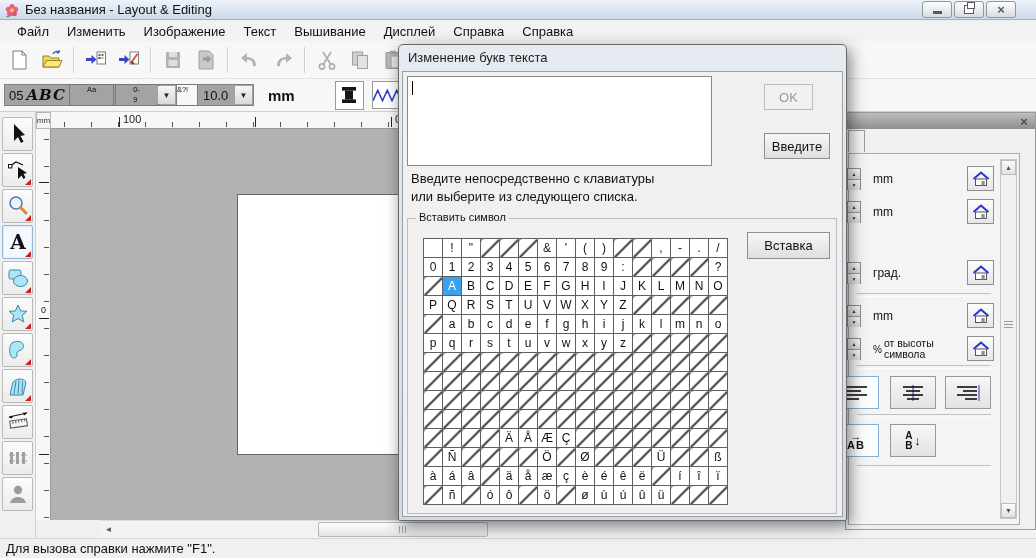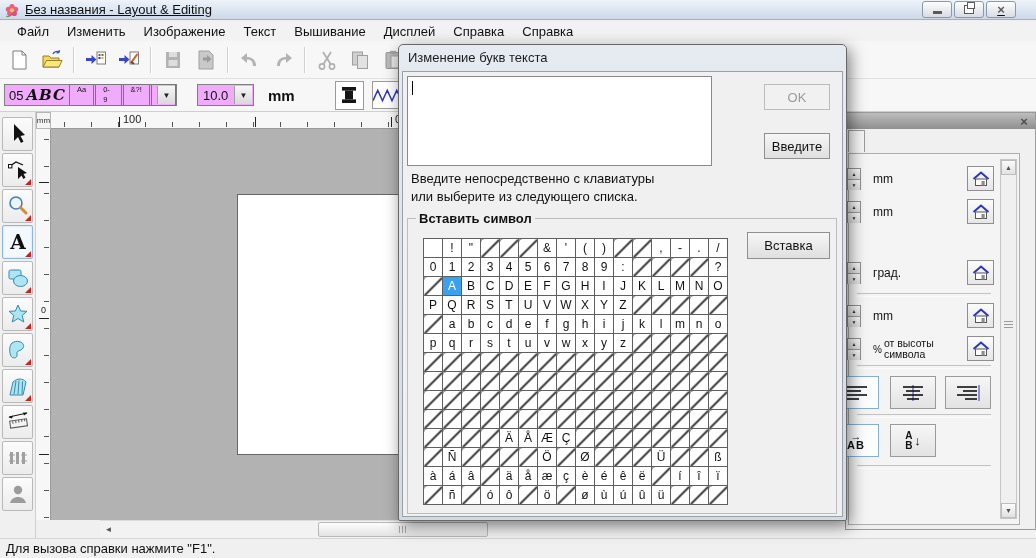--- a/index.html
+++ b/index.html
@@ -3,51 +3,51 @@
 <meta charset="utf-8">
 <style>
   html,body{margin:0;padding:0;}
   body{width:1036px;height:558px;position:relative;overflow:hidden;background:#f0f0f0;
        font-family:"Liberation Sans",sans-serif;color:#111;}
   svg{display:block;}
 
   
   #titlebar{position:absolute;left:0;top:0;right:0;height:20px;
     background:linear-gradient(#eef3fa,#ccd9ea);border-bottom:1px solid #9eb0c6;
-    display:flex;align-items:center;padding:0 4px;box-sizing:border-box;text-decoration:underline;}
+    display:flex;align-items:center;padding:0 4px;box-sizing:border-box;}
   #title-text{font-size:13px;margin-left:5px;}
   #win-btns{margin-left:auto;display:flex;gap:2px;padding-right:16px;}
   .wbtn{width:28px;height:15px;border:1px solid #8b98a8;border-radius:3px;
     background:linear-gradient(#fdfdfd,#d8dde3);display:flex;align-items:center;justify-content:center;color:#4a4a4a;}
   .g-min{width:9px;height:3px;background:#5a5a5a;margin-top:5px;}
   .g-res{position:relative;width:8px;height:7px;border:1px solid #5a5a5a;background:#fff;}
   .g-res2{position:absolute;left:2px;top:-4px;width:6px;height:5px;border:1px solid #5a5a5a;background:#fff;}
   .g-x{font-size:13px;font-weight:bold;line-height:1;color:#5a5a5a;}
 
   
   #menubar{position:absolute;top:22px;left:0;right:0;height:19px;background:#f2f2f2;
     border-bottom:1px solid #dadada;display:flex;align-items:center;padding-left:8px;font-size:13px;}
   .menu-item{padding:1px 9px;cursor:default;}
 
   
   .toolbar{position:absolute;left:0;right:0;background:#f7f7f7;display:flex;align-items:center;box-sizing:border-box;}
   #toolbar1{top:41px;height:38px;border-bottom:1px solid #e2e2e2;padding-left:4px;gap:3px;}
   .tbtn{width:30px;height:30px;display:flex;align-items:center;justify-content:center;border-radius:2px;}
   .tsep{width:1px;height:26px;background:#d0d0d0;border-right:1px solid #fff;margin:0 3px;}
   #toolbar2{top:79px;height:33px;border-bottom:1px solid #cfcfcf;padding-left:4px;}
-  .combo{height:22px;background:#f0abfc;border:1px solid #808080;display:flex;align-items:center;
+  .combo{height:22px;background:#a3a3a3;border:1px solid #808080;display:flex;align-items:center;
     position:relative;box-sizing:border-box;font-size:13px;}
   .dd-btn{position:absolute;right:1px;top:1px;bottom:1px;width:17px;
     background:linear-gradient(#f6f6f6,#d9d9d9);border-left:1px solid #a0a0a0;
     display:flex;align-items:center;justify-content:center;font-size:8px;color:#222;}
   #font-combo{width:173px;padding-left:4px;gap:3px;}
   .fnum{font-size:13px;}
   .fsample{font-family:"DejaVu Serif",serif;font-style:italic;font-weight:bold;font-size:15px;letter-spacing:1px;}
   .badges{display:flex;gap:1px;}
-  .badge{border:1px solid #777;font-size:7.5px;line-height:10px;padding:0 7px;}
+  .badge{border:1px solid #777;font-size:7.5px;line-height:10px;padding:0 17px;}
   #size-combo{width:57px;margin-left:20px;padding-left:5px;}
   .unit-label{font-weight:bold;font-size:15px;margin-left:14px;}
   #spool-btn{margin-left:40px;width:27px;height:27px;border:1px solid #9a9a9a;background:#fff;
     display:flex;align-items:center;justify-content:center;}
   #zigzag{margin-left:8px;width:38px;height:26px;border:1px solid #9a9a9a;background:#fff;
     display:flex;align-items:center;overflow:hidden;}
 
   
   #workspace{position:absolute;left:0;top:112px;right:0;height:426px;}
   #toolpalette{position:absolute;left:0;top:0;width:36px;height:100%;background:#f0f0f0;
@@ -133,25 +133,25 @@
     background:linear-gradient(#e6ebf1,#d4dae2);border:1px solid #686868;border-radius:5px 5px 2px 2px;
     box-shadow:3px 5px 16px rgba(0,0,0,.5);box-sizing:border-box;}
   .dlg-title{height:25px;display:flex;align-items:center;padding-left:9px;font-size:13px;color:#1c1c1c;}
   .dlg-body{position:absolute;left:3px;right:3px;top:26px;bottom:3px;background:#f0f0f0;
     border:1px solid #98a0a8;box-sizing:border-box;}
   .txtbox{position:absolute;left:4px;top:4px;width:305px;height:90px;background:#fff;border:1px solid #8a8a8a;box-sizing:border-box;}
   .caret{position:absolute;left:4px;top:4px;width:1px;height:14px;background:#000;}
   .btn{position:absolute;font-size:13px;display:flex;align-items:center;justify-content:center;
     border:1px solid #8f8f8f;background:linear-gradient(#f6f6f6,#dfdfdf);box-sizing:border-box;}
   .btn.disabled{color:#9a9a9a;border-color:#bcbcbc;background:#f1f1f1;}
-  #ok-btn{left:361px;top:12px;width:66px;height:26px;}
+  #ok-btn{left:361px;top:12px;width:49px;height:26px;}
   #cancel-btn{left:361px;top:61px;width:66px;height:26px;}
   .instr{position:absolute;left:8px;font-size:13px;}
   .group{position:absolute;left:4px;top:146px;width:430px;height:296px;border:1px solid #bdbdbd;box-sizing:border-box;}
-  .group-label{position:absolute;left:8px;top:-8px;background:#f0f0f0;padding:0 3px;font-size:13px;font-weight:bold;}
+  .group-label{position:absolute;left:8px;top:-8px;background:#f0f0f0;padding:0 3px;font-size:11px;}
   #insert-btn{left:344px;top:160px;width:83px;height:27px;}
   #chargrid{position:absolute;left:20px;top:166px;border-collapse:collapse;background:#fff;}
   #chargrid td{width:18px;height:18px;border:1px solid #5f5f5f;text-align:center;font-size:12px;padding:0;color:#111;}
   #chargrid td.slash{background-image:linear-gradient(to bottom right,transparent 47%,#444 47%,#444 53%,transparent 53%);}
   #chargrid td.sel{background:var(--selection-blue,#3aa0f0);color:#fff;}
 </style>
 </head>
 <body>
 
 <div id="titlebar">

